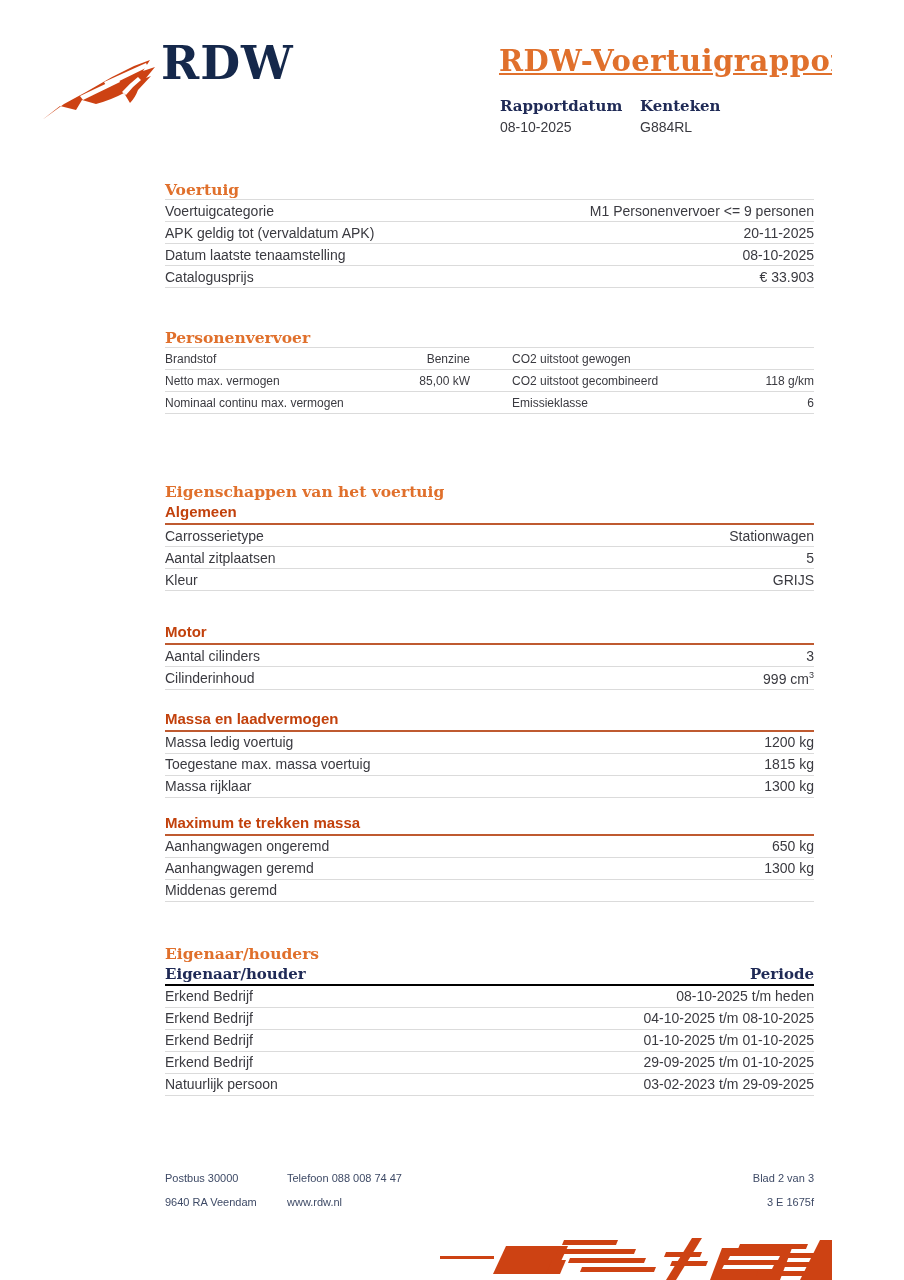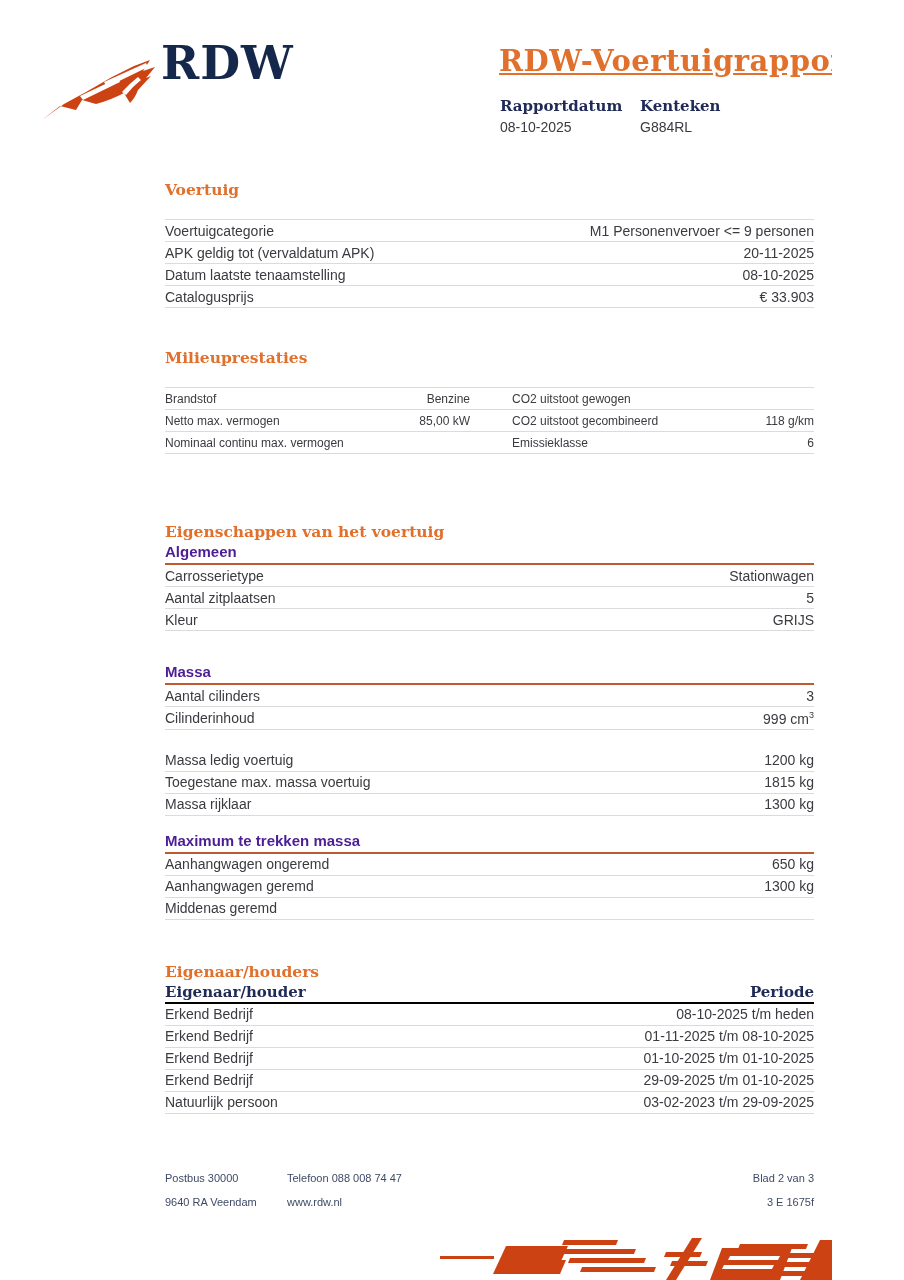--- a/index.html
+++ b/index.html
@@ -25,25 +25,25 @@
     font-family:"DejaVu Serif", serif; font-weight:bold; font-size:15px; color:#1f2a56;
   }
   .meta-value { position:absolute; top:119px; font-size:14px; color:#3a3a40; }
   .meta-rapportdatum { left:500px; }
   .meta-kenteken { left:640px; }
 
   
   .content { position:absolute; left:165px; top:180px; width:649px; }
   .sec-title {
     font-family:"DejaVu Serif", serif; font-weight:bold; font-size:15.5px;
-    color:#e0702c; padding-bottom:20px;
+    color:#e0702c; padding-bottom:0;
   }
   .sec-title.ruled { border-bottom:1px solid #dbdbdb; }
   .sub-title {
-    font-weight:bold; font-size:15px; color:#4c1d95;
+    font-weight:bold; font-size:15px; color:#c2410c;
     padding-bottom:3px; border-bottom:2px solid #bf5a30;
   }
   .row {
     display:flex; justify-content:space-between; align-items:baseline;
     font-size:14px; padding:2.5px 0; border-bottom:1px solid #dbdbdb;
     min-height:21px;
   }
   .row .val { text-align:left; white-space:nowrap; }
   .mrow {
     display:grid; grid-template-columns:305px 42px 302px;
@@ -111,21 +111,21 @@
         <span>Datum laatste tenaamstelling</span>
         <span class="val">08-10-2025</span>
       </div>
       <div class="row">
         <span>Catalogusprijs</span>
         <span class="val">€ 33.903</span>
       </div>
     </div>
 
     <div class="gap-milieu">
-      <div class="sec-title ruled">Milieuprestaties</div>
+      <div class="sec-title ruled">Personenvervoer</div>
       <div class="mrow">
         <div class="pair">
           <span>Brandstof</span>
           <span class="val">Benzine</span>
         </div>
         <div></div>
         <div class="pair">
           <span>CO2 uitstoot gewogen</span>
           <span class="val"></span>
         </div>
@@ -167,32 +167,33 @@
           <span>Aantal zitplaatsen</span>
           <span class="val">5</span>
         </div>
         <div class="row">
           <span>Kleur</span>
           <span class="val">GRIJS</span>
         </div>
       </div>
 
       <div class="gap-motor">
-        <div class="sub-title">Massa</div>
+        <div class="sub-title">Motor</div>
         <div class="row">
           <span>Aantal cilinders</span>
           <span class="val">3</span>
         </div>
         <div class="row">
           <span>Cilinderinhoud</span>
           <span class="val"><span>999 cm</span><sup>3</sup></span>
         </div>
       </div>
 
       <div class="gap-massa">
+        <div class="sub-title">Massa en laadvermogen</div>
         <div class="row">
           <span>Massa ledig voertuig</span>
           <span class="val">1200 kg</span>
         </div>
         <div class="row">
           <span>Toegestane max. massa voertuig</span>
           <span class="val">1815 kg</span>
         </div>
         <div class="row">
           <span>Massa rijklaar</span>
@@ -222,21 +223,21 @@
       <div class="owners-head">
         <span>Eigenaar/houder</span>
         <span>Periode</span>
       </div>
       <div class="row">
         <span>Erkend Bedrijf</span>
         <span class="val">08-10-2025 t/m heden</span>
       </div>
       <div class="row">
         <span>Erkend Bedrijf</span>
-        <span class="val">01-11-2025 t/m 08-10-2025</span>
+        <span class="val">04-10-2025 t/m 08-10-2025</span>
       </div>
       <div class="row">
         <span>Erkend Bedrijf</span>
         <span class="val">01-10-2025 t/m 01-10-2025</span>
       </div>
       <div class="row">
         <span>Erkend Bedrijf</span>
         <span class="val">29-09-2025 t/m 01-10-2025</span>
       </div>
       <div class="row">

